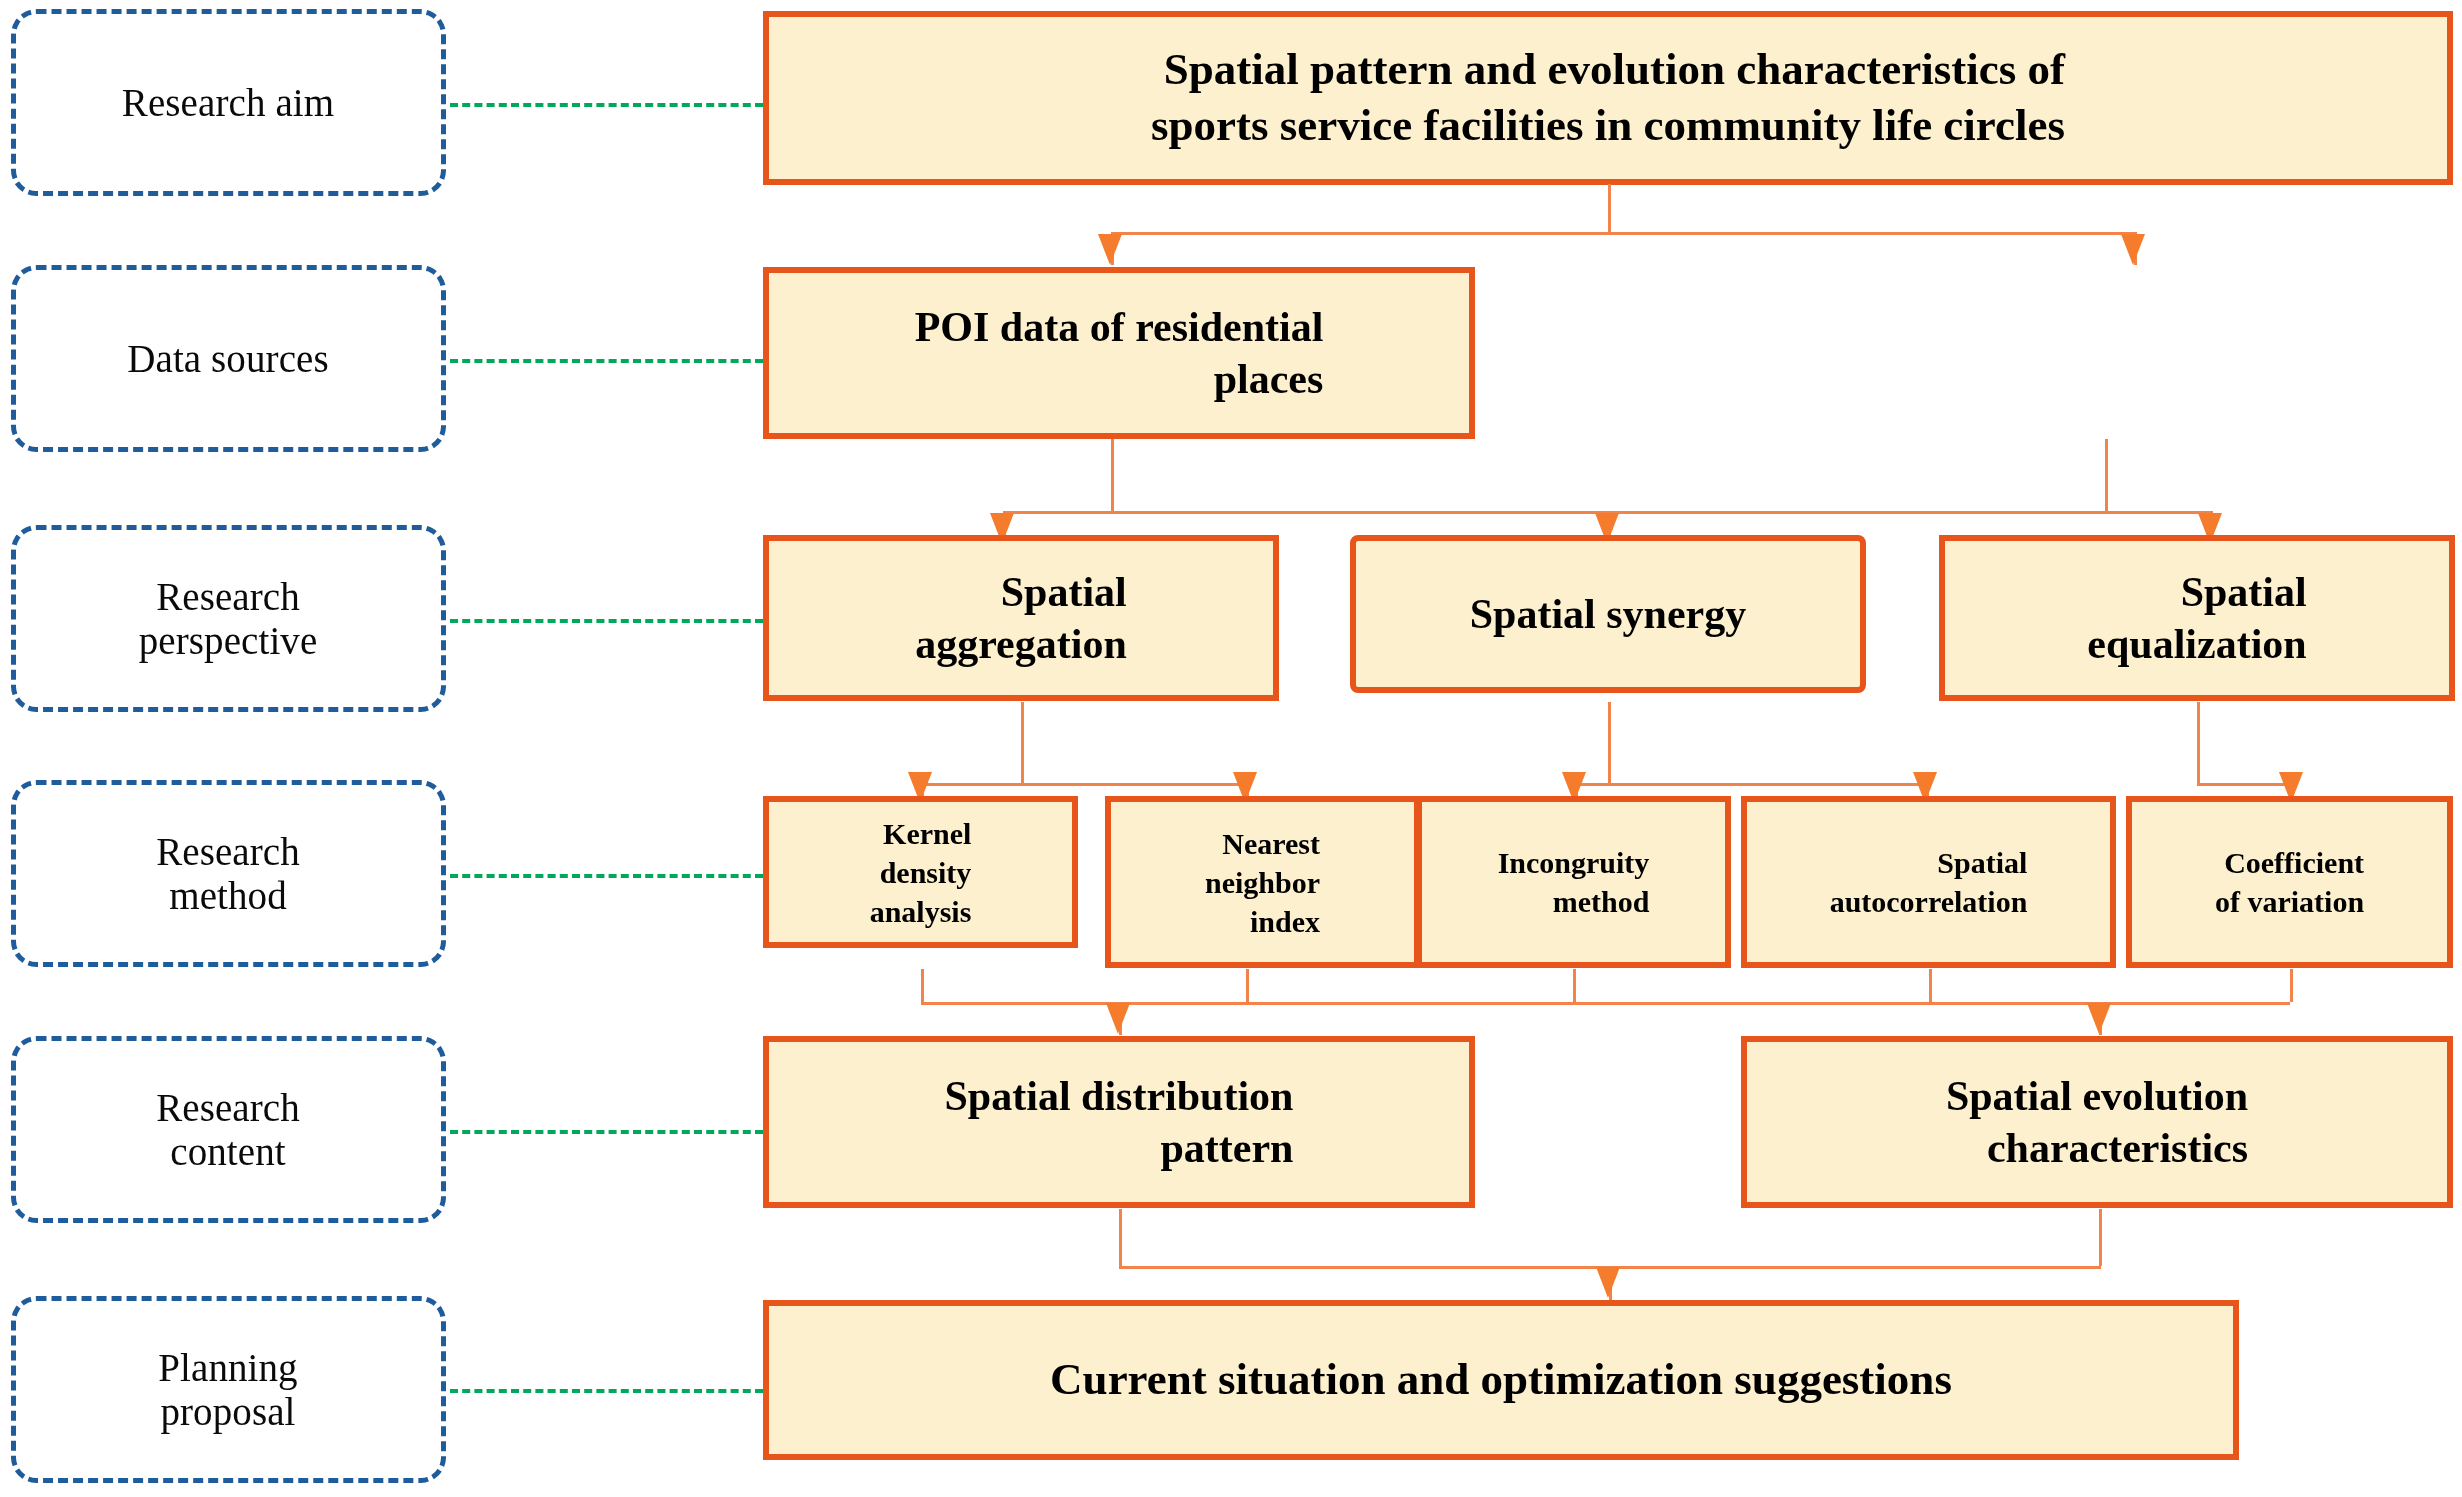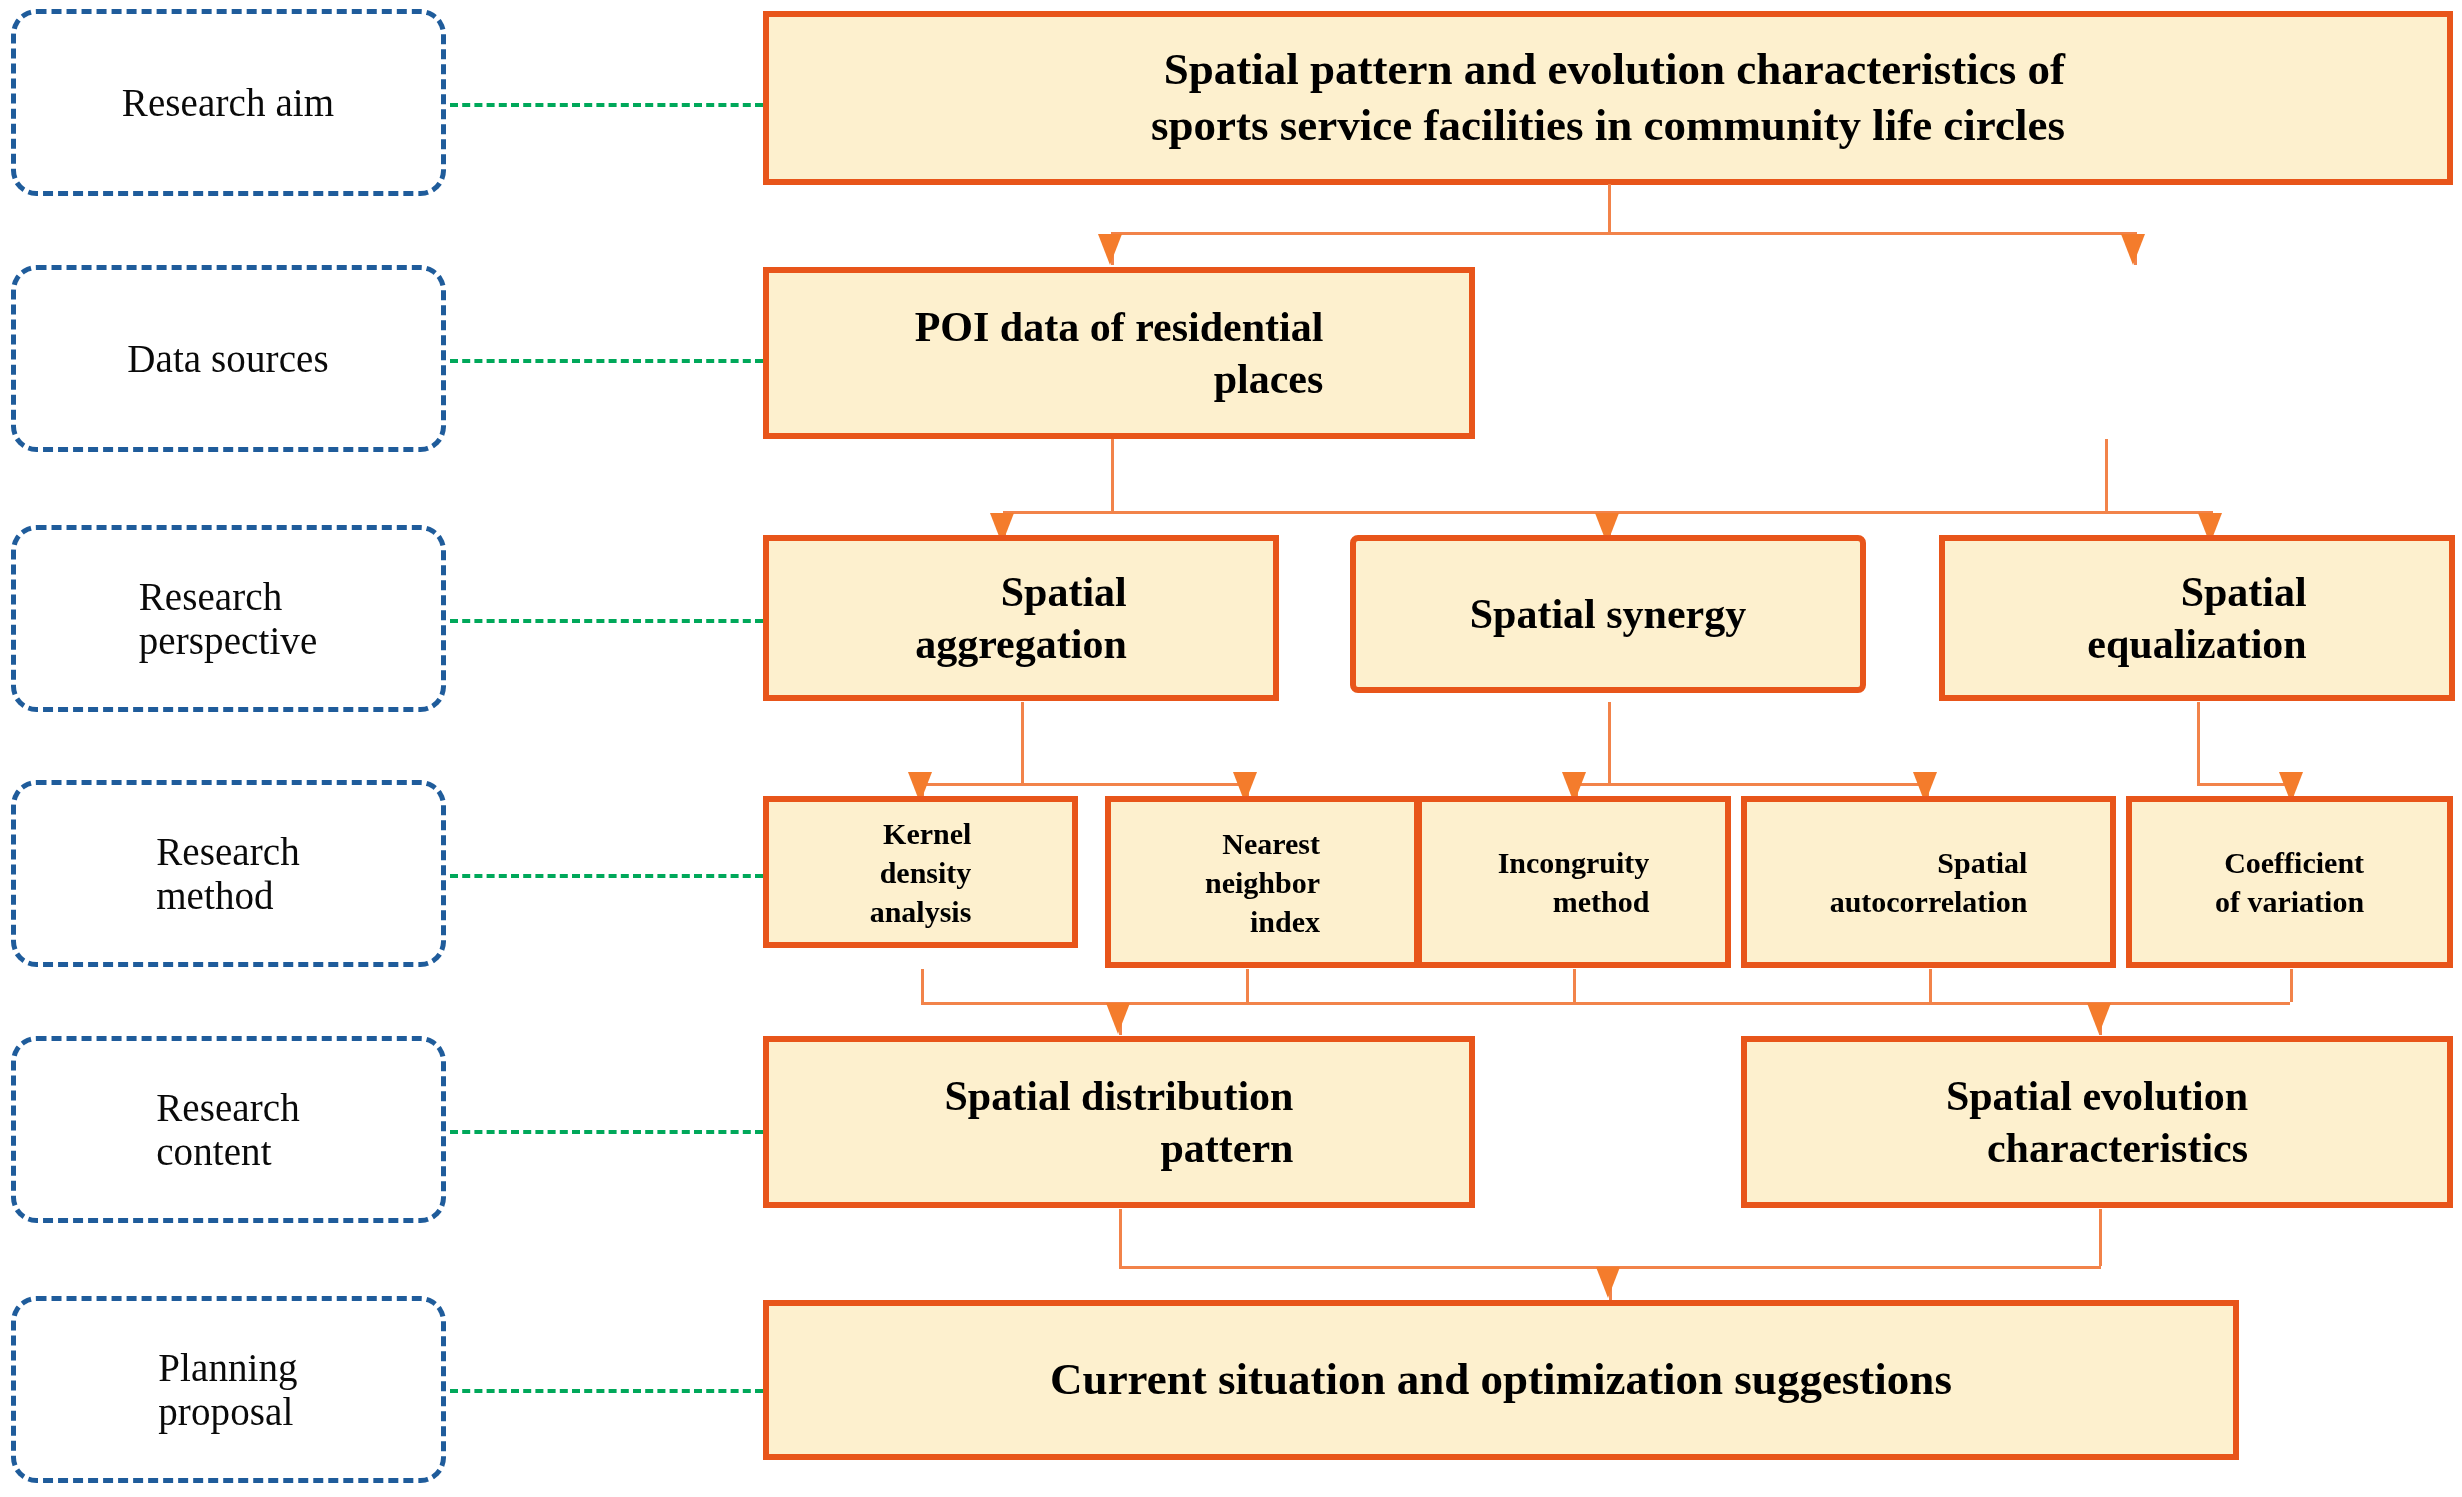--- a/index.html
+++ b/index.html
@@ -20,21 +20,21 @@
   
   .cat-box {
     position: absolute;
     box-sizing: border-box;
     border: 5.2px dashed #1f5c9b;
     border-radius: 25.5px;
     background: transparent;
     display: flex;
     align-items: center;
     justify-content: center;
-    text-align: left;
+    text-align: center;
     color: #0a0a0a;
     line-height: 1.12;
     padding: 3px 7.5px;
   }
   .cat-label {
     font-size: 39px;
     letter-spacing: 0.1px;
     white-space: pre-line;
   }
 

